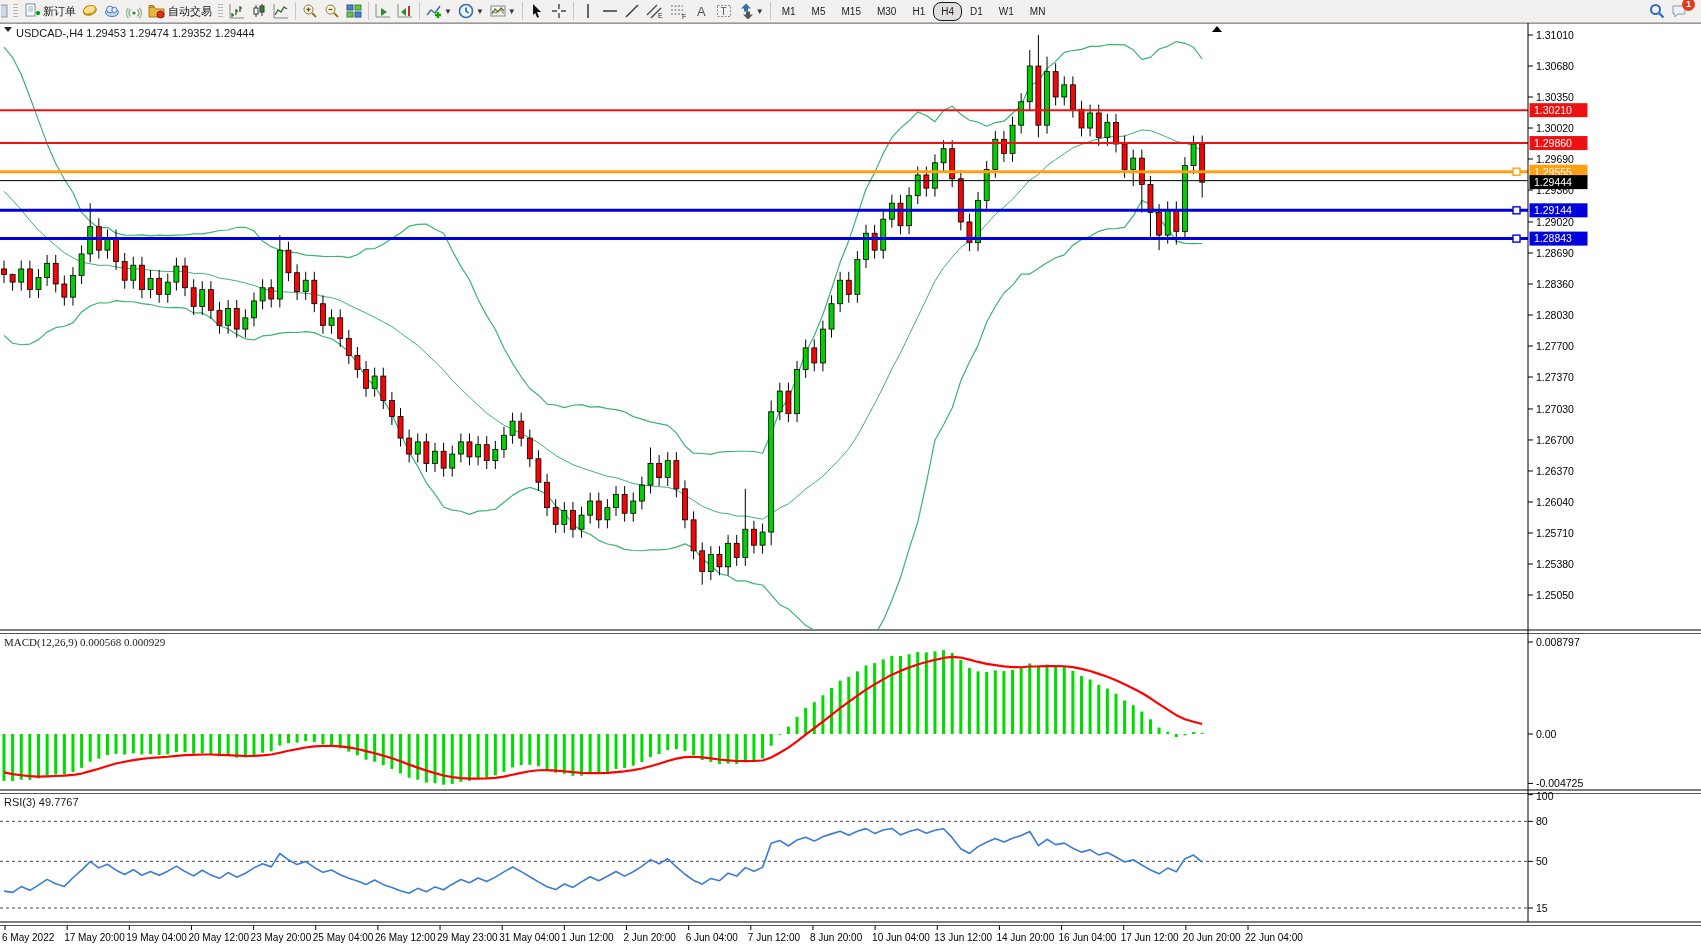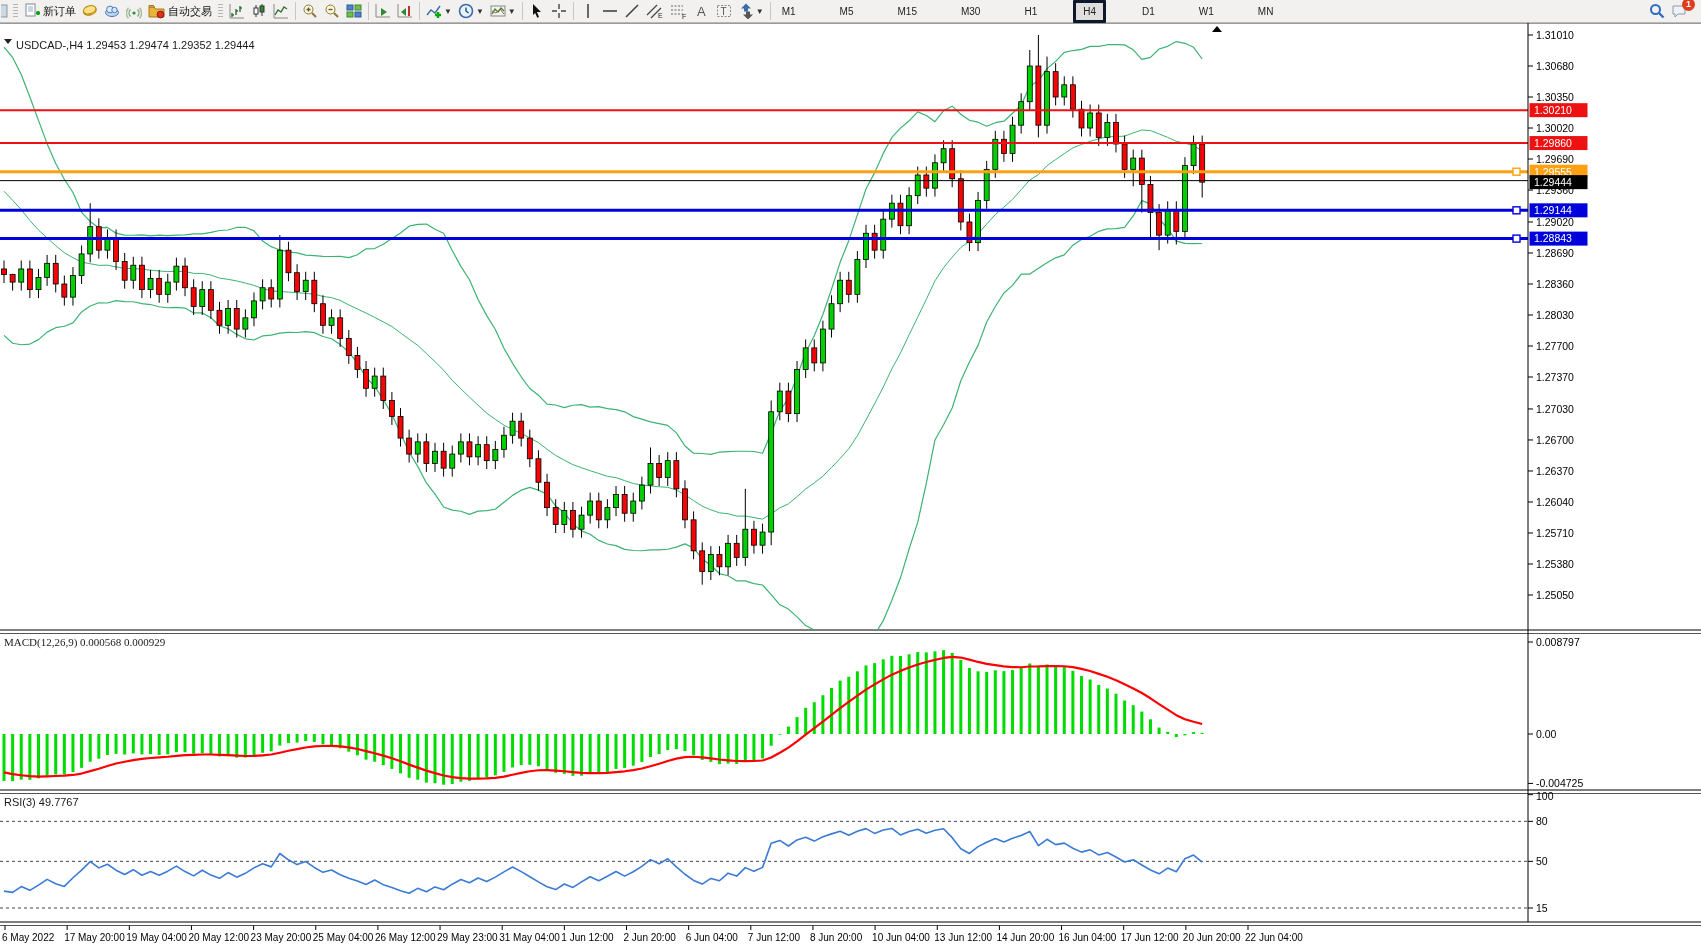--- a/index.html
+++ b/index.html
@@ -6,29 +6,29 @@
   body{width:1701px;height:944px;overflow:hidden;font-family:"Liberation Sans",sans-serif;-webkit-font-smoothing:none;}
   
   .toolbar{height:22px;background:#f2f1f0;border-bottom:1px solid #b9b9b9;display:flex;align-items:center;white-space:nowrap;}
   .tbtn{height:20px;min-width:22px;display:flex;align-items:center;justify-content:center;padding:0 2px;border:1px solid transparent;box-sizing:border-box;cursor:default;}
   .tbtn svg{display:block;}
   .tbtn .cap{font-size:11px;color:#111;margin-left:3px;}
   .caret{font-size:8px;color:#333;margin-left:2px;}
   .grip{width:5px;height:15px;margin:0 3px;background:repeating-linear-gradient(to bottom,#b5b5b5 0 1px,transparent 1px 3px);}
   .sep{width:1px;height:18px;background:#c6c6c6;margin:0 3px;}
   .tf{font-size:10px;color:#222;padding:3px 7px;border:1px solid transparent;}
-  .tf.active{background:#e0dfde;border:3px solid #0f172a;border-radius:1px;}
+  .tf.active{background:#e0dfde;border:1px solid #0f172a;border-radius:8px;}
   .spacer{flex:1;}
   .badge{position:absolute;top:-4px;right:-5px;background:#e03c1e;color:#fff;border-radius:50%;min-width:13px;height:13px;font-size:9px;line-height:13px;text-align:center;font-weight:bold;}
   .bubblewrap{position:relative;margin-right:10px;}
   
   #chart-area{position:relative;width:1701px;height:922px;background:#fff;}
   #plot{position:absolute;left:0;top:0;}
   .overlay-label{position:absolute;left:4px;font-size:11px;color:#1a1a1a;pointer-events:none;}
-  #chart-title{top:16px;display:flex;align-items:flex-start;gap:4px;}
+  #chart-title{top:4px;display:flex;align-items:flex-start;gap:4px;}
   .collapse-tri{width:0;height:0;border-left:4px solid transparent;border-right:4px solid transparent;border-top:5px solid #222;display:inline-block;}
 </style>
 </head>
 <body>
 
 <div class="toolbar">
   <div class="tbtn" style="min-width:8px;padding:0">
     <svg width="8" height="16">
         <rect x="-6" y="2" width="12" height="12" fill="#cfd8e2" stroke="#8899aa"></rect>
       </svg>
@@ -226,21 +226,21 @@
   <div class="tbtn">
     <svg width="16" height="16">
         <polygon points="3,6 8,1 13,6 10,6 10,9 6,9 6,6" fill="#3a6ea8" transform="translate(0,-0.5)"></polygon>
         <polygon points="3,10 8,15 13,10 10,10 10,7 6,7 6,10" fill="#555" transform="translate(2,1.5)"></polygon>
       </svg>
     <span class="caret">▼</span>
   </div>
 
   <div class="sep"></div>
 
-  <div id="tf-group" style="display:flex;align-items:center;gap:28px;">
+  <div id="tf-group" style="display:flex;align-items:center;">
       <div class="tf">M1</div>
       <div class="tf">M5</div>
       <div class="tf">M15</div>
       <div class="tf">M30</div>
       <div class="tf">H1</div>
       <div class="tf active">H4</div>
       <div class="tf">D1</div>
       <div class="tf">W1</div>
       <div class="tf">MN</div>
     </div>

